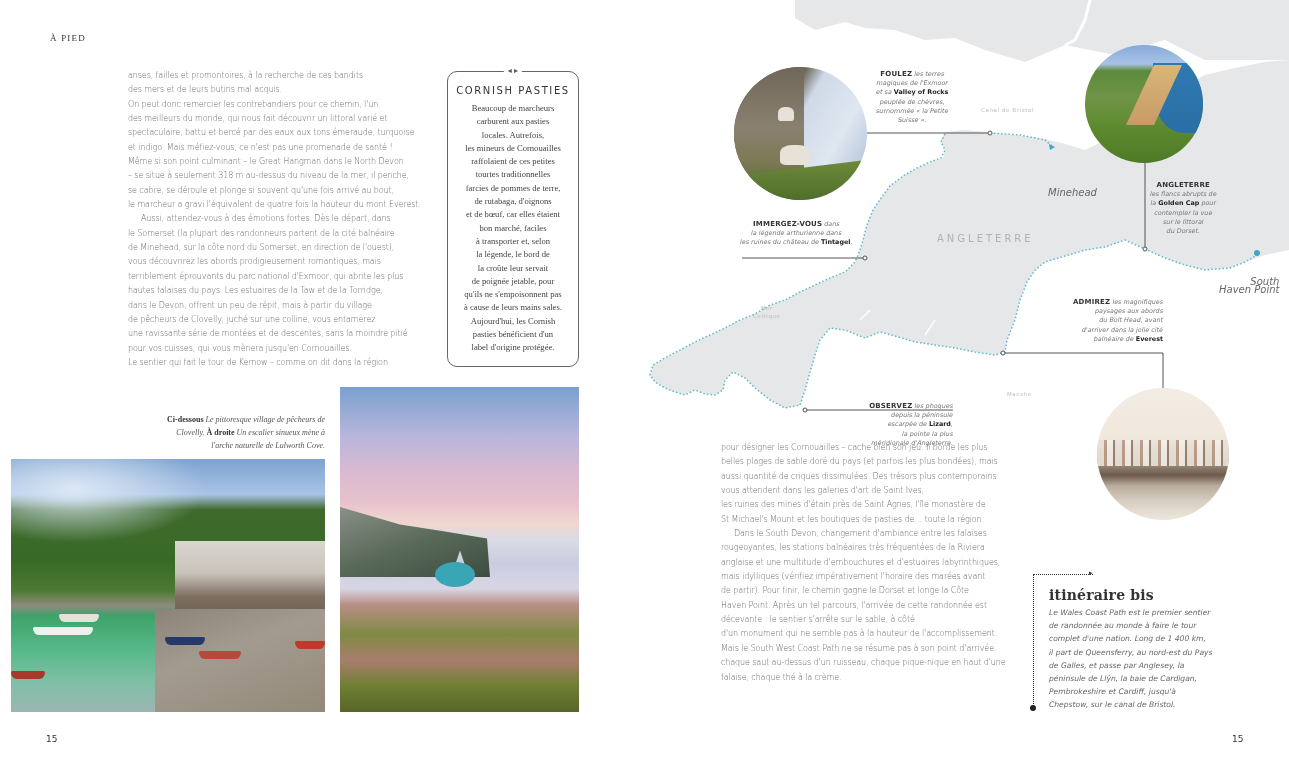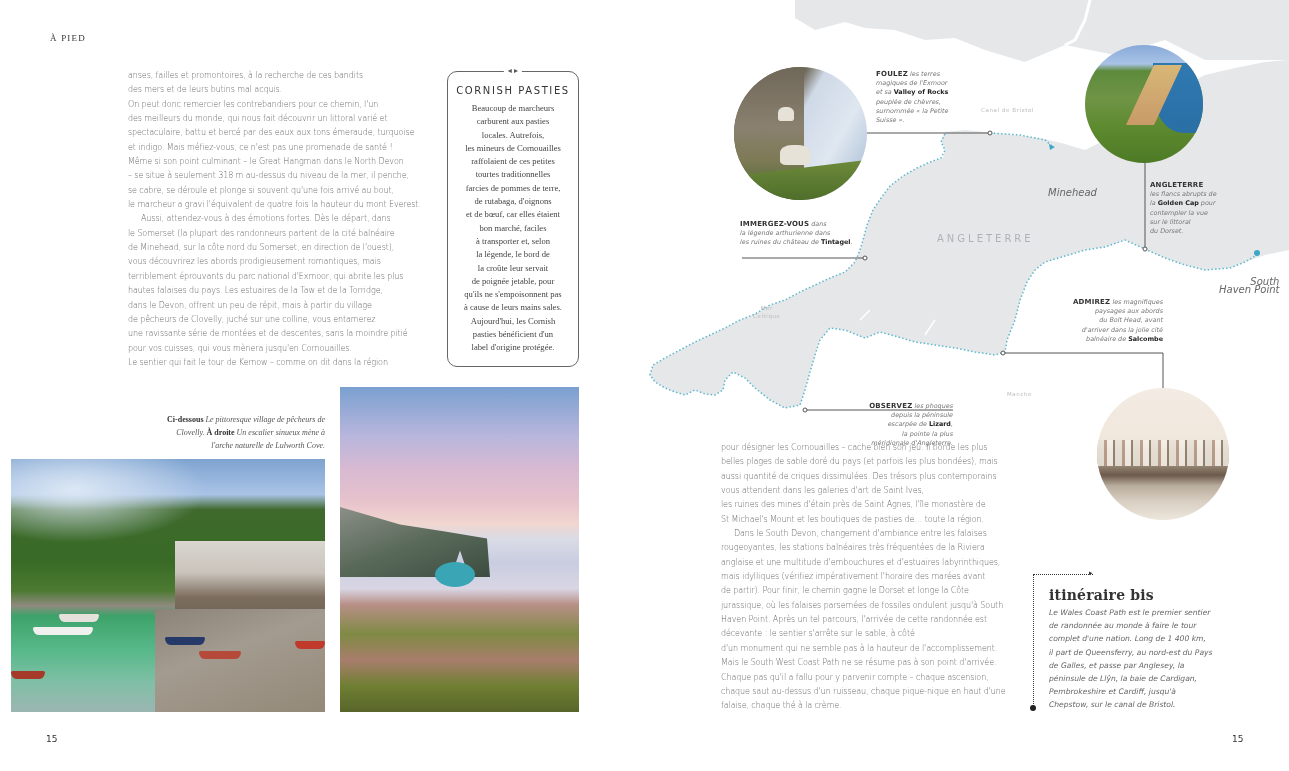--- a/index.html
+++ b/index.html
@@ -56,21 +56,21 @@
 
     .circle-golden { left: 440px; top: 45px; width: 118px; height: 118px;
       background: linear-gradient(180deg, #88a9d8 0%, #a8c3e6 16%, #5d8a3c 22%, #6f9446 45%, #5d8a2e 70%, #4d7a26 100%); }
     .circle-golden .sea { position: absolute; right: 0; top: 18px; width: 50px; height: 70px; background: linear-gradient(180deg, #2f79b1 0%, #2a6fa6 100%); border-radius: 0 0 0 60%; }
     .circle-golden .cliff { position: absolute; left: 55px; top: 20px; width: 28px; height: 60px; background: linear-gradient(180deg, #d8b777 0%, #c89a68 100%); transform: skewX(-25deg); }
 
     .circle-salcombe { left: 452px; top: 388px; width: 132px; height: 132px;
       background: linear-gradient(180deg, #f3ece4 0%, #f0e7dc 40%, #bca995 48%, #9a8a78 58%, #6c5a4c 66%, #b8ac9c 74%, #d9cfc2 86%, #ece6dc 100%); }
     .circle-salcombe .town { position: absolute; left: 0; top: 52px; width: 132px; height: 26px; background: repeating-linear-gradient(90deg, #e8e2d8 0 7px, #b89a86 7px 10px, #f4efe8 10px 16px, #8d7c6a 16px 18px); opacity: 0.9; }
 
-    .annot { position: absolute; font-family: "DejaVu Sans", sans-serif; font-size: 6.4px; line-height: 9.2px; color: #666; }
+    .annot { position: absolute; font-family: "DejaVu Sans", sans-serif; font-size: 6.4px; line-height: 9.2px; color: #666; text-align: center; }
     .annot .verb { font-weight: bold; color: #333; font-style: normal; font-size: 7px; letter-spacing: 0.2px; }
     .annot .em { font-style: italic; color: #777; }
     .annot .place { font-weight: bold; color: #222; font-style: normal; }
     .annot.right { text-align: right; }
 
     .map-label { position: absolute; font-family: "DejaVu Sans", sans-serif; color: #b8bcc2; }
     .map-label.angleterre { left: 292px; top: 233px; font-size: 10px; letter-spacing: 3px; color: #aeb2b8; }
     .map-label.sea { font-size: 5.5px; letter-spacing: 0.6px; line-height: 8px; color: #bbb; }
     .map-label.town { font-style: italic; font-size: 10px; color: #666; margin-top: 38px; }
 
@@ -243,21 +243,21 @@
       <div class="em">contempler la vue</div>
       <div class="em">sur le littoral</div>
       <div class="em">du Dorset.</div>
     </div>
 
     <div class="annot right" style="left:390px;top:298px;width:128px;">
       <div><span class="verb">ADMIREZ</span><span class="em"> les magnifiques</span></div>
       <div class="em">paysages aux abords</div>
       <div class="em">du Bolt Head, avant</div>
       <div class="em">d'arriver dans la jolie cité</div>
-      <div><span class="em">balnéaire de </span><span class="place">Salcombe</span></div>
+      <div><span class="em">balnéaire de </span><span class="place">Everest</span></div>
     </div>
 
     <div class="annot right" style="left:190px;top:354px;width:118px;margin-top:48px;">
       <div><span class="verb">OBSERVEZ</span><span class="em"> les phoques</span></div>
       <div class="em">depuis la péninsule</div>
       <div><span class="em">escarpée de </span><span class="place">Lizard</span><span class="em">,</span></div>
       <div class="em">la pointe la plus</div>
       <div class="em">méridionale d'Angleterre.</div>
     </div>
   </div>
@@ -267,26 +267,24 @@
     <p>belles plages de sable doré du pays (et parfois les plus bondées), mais</p>
     <p>aussi quantité de criques dissimulées. Des trésors plus contemporains</p>
     <p>vous attendent dans les galeries d'art de Saint Ives,</p>
     <p>les ruines des mines d'étain près de Saint Agnes, l'île monastère de</p>
     <p>St Michael's Mount et les boutiques de pasties de… toute la région.</p>
     <p class="indent">Dans le South Devon, changement d'ambiance entre les falaises</p>
     <p>rougeoyantes, les stations balnéaires très fréquentées de la Riviera</p>
     <p>anglaise et une multitude d'embouchures et d'estuaires labyrinthiques,</p>
     <p>mais idylliques (vérifiez impérativement l'horaire des marées avant</p>
     <p>de partir). Pour finir, le chemin gagne le Dorset et longe la Côte</p>
-    <p>jurassique, où les falaises parsemées de fossiles ondulent jusqu'à South</p>
     <p>Haven Point. Après un tel parcours, l'arrivée de cette randonnée est</p>
     <p>décevante : le sentier s'arrête sur le sable, à côté</p>
     <p>d'un monument qui ne semble pas à la hauteur de l'accomplissement.</p>
     <p>Mais le South West Coast Path ne se résume pas à son point d'arrivée.</p>
-    <p>Chaque pas qu'il a fallu pour y parvenir compte – chaque ascension,</p>
     <p>chaque saut au-dessus d'un ruisseau, chaque pique-nique en haut d'une</p>
     <p>falaise, chaque thé à la crème.</p>
   </div>
 
   <div class="bis">
     <div class="bis-border"></div>
     <span class="bis-arrow">▸</span>
     <div class="bis-dot"></div>
     <div class="bis-title">itinéraire bis</div>
     <div class="bis-body">

